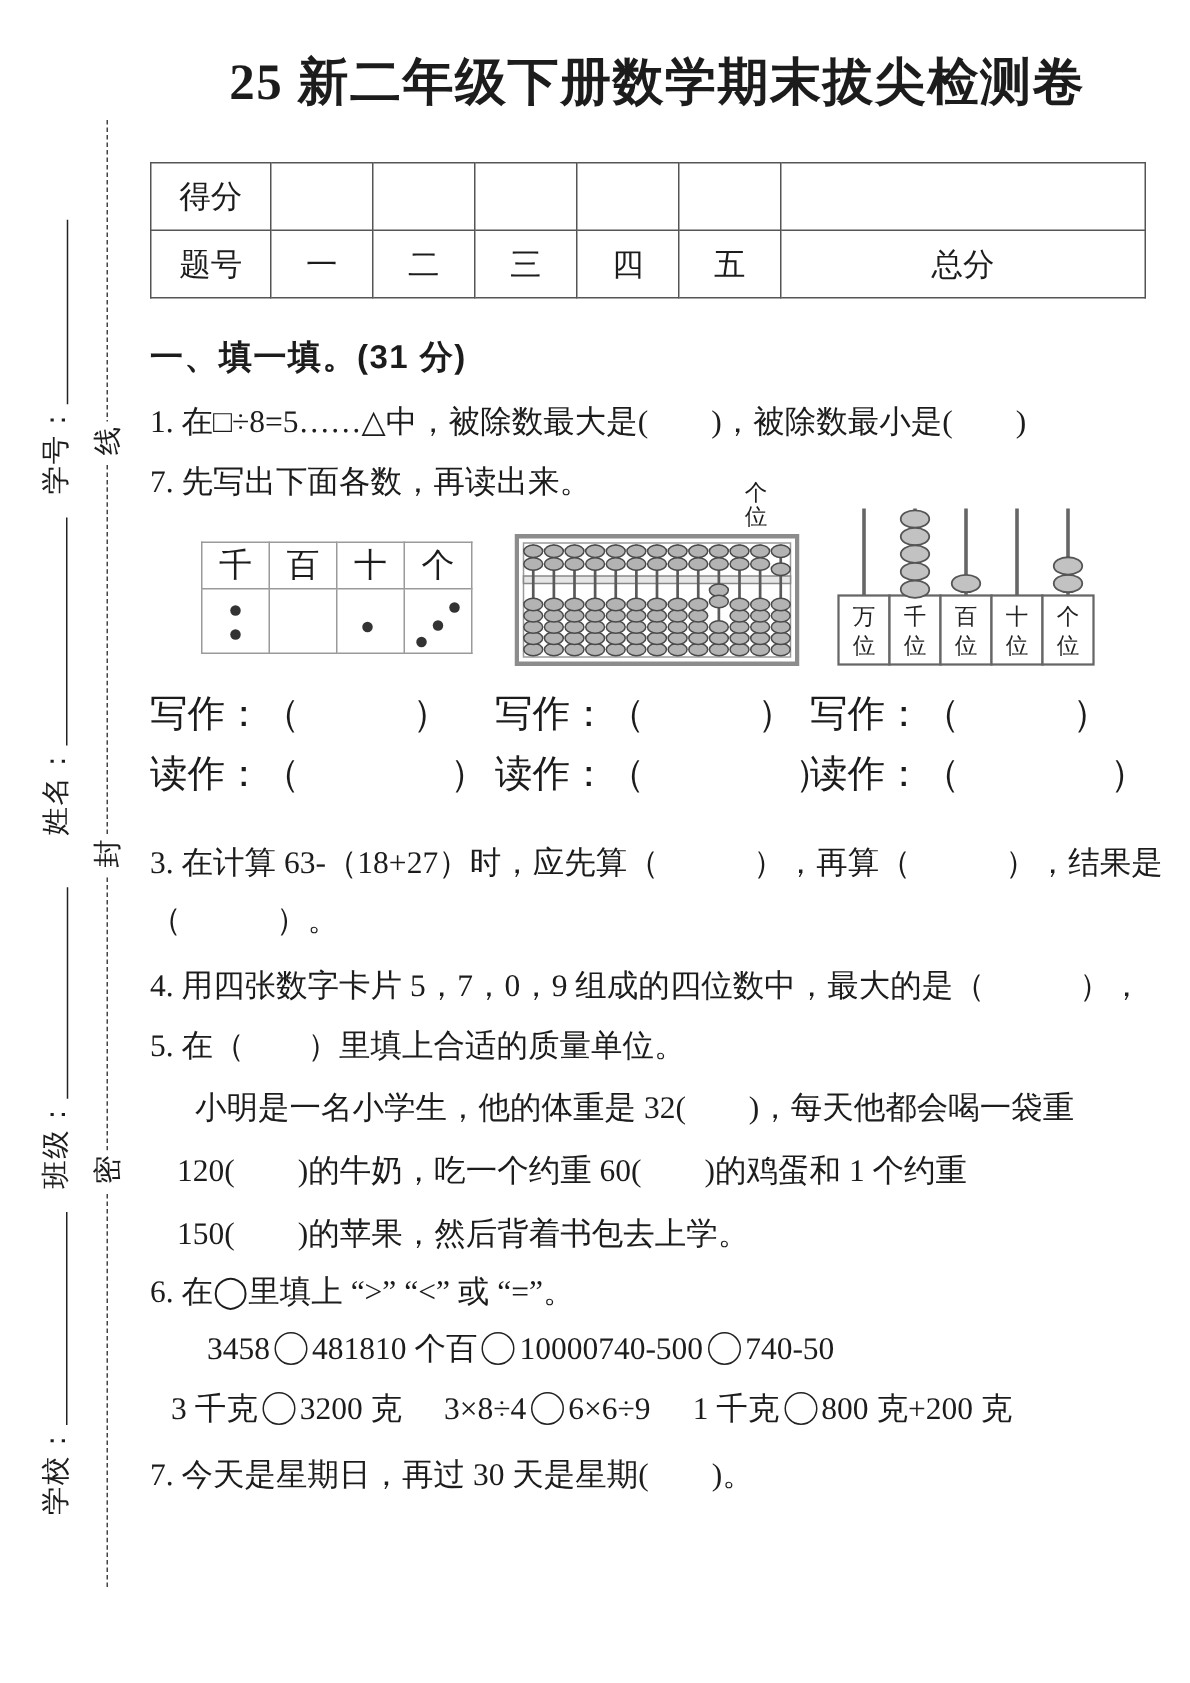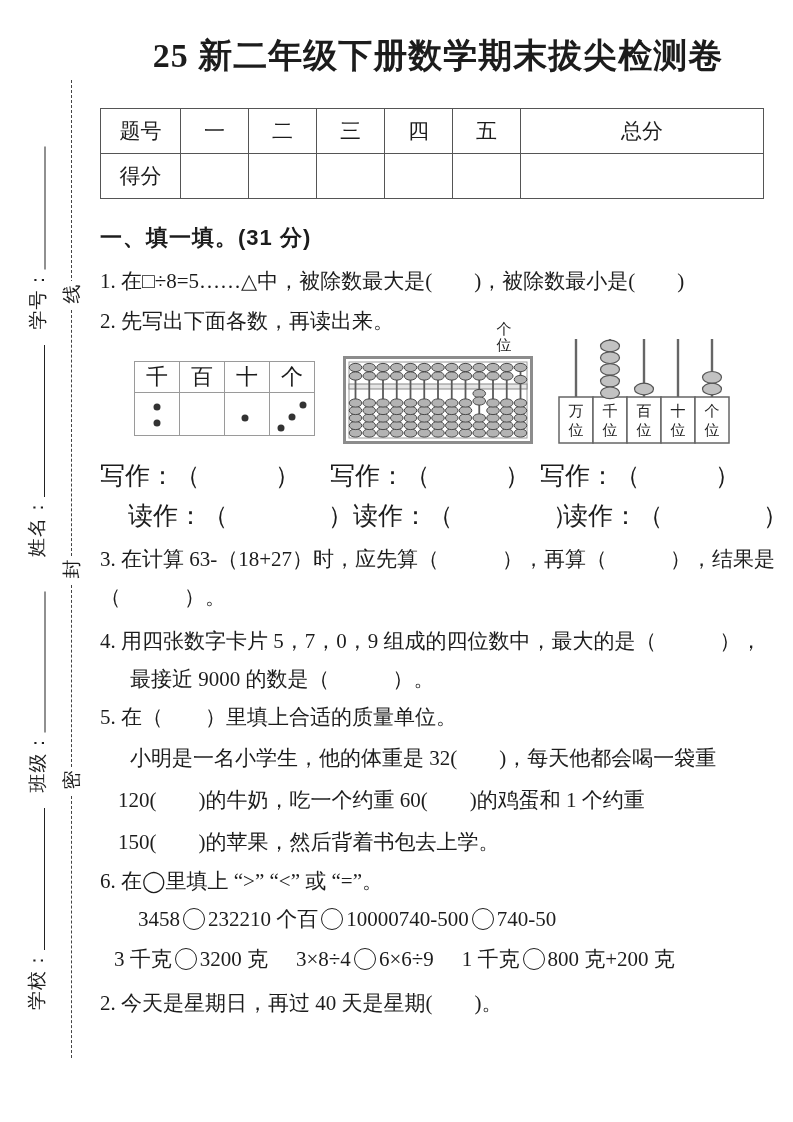--- a/index.html
+++ b/index.html
@@ -34,21 +34,21 @@
   }
   table.score-table{border-collapse:collapse;margin-top:28px;table-layout:fixed;width:663px;}
   table.score-table td{
     border:1.5px solid #555;height:44px;text-align:center;font-size:21px;padding:0;
   }
   .section-heading{
     margin-top:24px;height:30px;line-height:30px;font-size:22px;font-weight:bold;
     font-family:"Liberation Sans","DejaVu Sans",sans-serif;letter-spacing:1px;
   }
   .qline{min-height:36px;display:flex;align-items:center;font-size:21px;white-space:pre;}
-  .h40{height:40px;} .h42{height:42px;} .h36{height:36px;} .h38{height:38px;margin-left:28px;}
+  .h40{height:40px;} .h42{height:42px;} .h36{height:36px;} .h38{height:38px;}
 
   
   .figures{position:relative;height:116px;margin-top:-16px;}
   table.pv-table{
     position:absolute;left:34px;top:36px;border-collapse:collapse;table-layout:fixed;
   }
   table.pv-table td{border:1.5px solid #9a9a9a;width:44px;text-align:center;padding:0;}
   table.pv-table tr.pv-head td{height:30px;font-size:22px;}
   table.pv-table tr.pv-body td{height:42px;position:relative;}
   .pv-dot{position:absolute;width:7px;height:7px;border-radius:50%;background:#333;
@@ -67,21 +67,21 @@
 
   
   .cmp-item{display:flex;align-items:center;white-space:pre;}
   .cmp-circle{
     display:inline-block;width:20px;height:20px;border:1.6px solid #222;border-radius:50%;
     margin:0 3px;flex:0 0 auto;
   }
   .cmp-row1{padding-left:38px;}
   .cmp-row2{padding-left:14px;gap:28px;}
   .ind30{padding-left:30px;} .ind18{padding-left:18px;}
-  .mt8{margin-top:8px;} .mt18{margin-top:18px;} .mt6{margin-top:6px;} .mt4{margin-top:4px;} .mt2{margin-top:2px;}
+  .mt8{margin-top:8px;} .mt18{margin-top:18px;} .mt6{margin-top:6px;} .mt4{margin-top:4px;} .mt2{margin-top:18px;}
 </style>
 </head>
 <body>
 
 <div class="page">
 
   <div id="sealArea">
       <div class="seal-seg" style="top: 80px; height: 203px;"></div>
       <div class="seal-seg" style="top: 310px; height: 246px;"></div>
       <div class="seal-seg" style="top: 585px; height: 182px;"></div>
@@ -118,45 +118,45 @@
       <colgroup>
         <col style="width:80px">
           <col style="width:68px">
           <col style="width:68px">
         <col style="width:68px">
           <col style="width:68px">
           <col style="width:68px">
         <col style="width:243px">
       </colgroup>
       <tbody>
+        <tr id="scoreScoreRow">
+            <td>得分</td>
+            <td>&nbsp;</td>
+            <td>&nbsp;</td>
+            <td>&nbsp;</td>
+            <td>&nbsp;</td>
+            <td>&nbsp;</td>
+            <td>&nbsp;</td>
+          </tr>
         <tr id="scoreHeaderRow">
             <td>题号</td>
             <td>一</td>
             <td>二</td>
             <td>三</td>
             <td>四</td>
             <td>五</td>
             <td>总分</td>
           </tr>
-        <tr id="scoreScoreRow">
-            <td>得分</td>
-            <td>&nbsp;</td>
-            <td>&nbsp;</td>
-            <td>&nbsp;</td>
-            <td>&nbsp;</td>
-            <td>&nbsp;</td>
-            <td>&nbsp;</td>
-          </tr>
       </tbody>
     </table>
 
     <div class="section-heading">一、填一填。(31 分)</div>
 
     <div class="qline h40 mt8">1. 在□÷8=5……△中，被除数最大是(　　)，被除数最小是(　　)</div>
-    <div class="qline h40">2. 先写出下面各数，再读出来。</div>
+    <div class="qline h40">7. 先写出下面各数，再读出来。</div>
 
     <div class="figures">
       <table class="pv-table">
         <tbody>
           <tr class="pv-head" id="pvHeadRow">
               <td>千</td>
               <td>百</td>
               <td>十</td>
               <td>个</td>
             </tr>
@@ -333,27 +333,26 @@
     <div class="wr-row h38">
       <span class="wr-col1">读作：（　　　　）</span>
       <span class="wr-col2">读作：（　　　　）</span>
       <span>读作：（　　　　）</span>
     </div>
 
     <div class="qline h40 mt2">3. 在计算 63-（18+27）时，应先算（　　　），再算（　　　），结果是</div>
     <div class="qline h36">（　　　）。</div>
 
     <div class="qline h40 mt6">4. 用四张数字卡片 5，7，0，9 组成的四位数中，最大的是（　　　），</div>
-    <div class="qline h36 ind30">最接近 9000 的数是（　　　）。</div>
 
     <div class="qline h40">5. 在（　　）里填上合适的质量单位。</div>
     <div class="qline h42 ind30">小明是一名小学生，他的体重是 32(　　)，每天他都会喝一袋重</div>
     <div class="qline h42 ind18">120(　　)的牛奶，吃一个约重 60(　　)的鸡蛋和 1 个约重</div>
     <div class="qline h42 ind18">150(　　)的苹果，然后背着书包去上学。</div>
 
     <div class="qline h36">6. 在◯里填上 “&gt;” “&lt;” 或 “=”。</div>
-    <div class="qline h40 cmp-row1" id="q6row1"><span class="cmp-item"><span>3458</span><span class="cmp-circle"></span><span>2322</span></span><span class="cmp-item"><span>10 个百</span><span class="cmp-circle"></span><span>10000</span></span><span class="cmp-item"><span>740-500</span><span class="cmp-circle"></span><span>740-50</span></span></div>
+    <div class="qline h40 cmp-row1" id="q6row1"><span class="cmp-item"><span>3458</span><span class="cmp-circle"></span><span>4818</span></span><span class="cmp-item"><span>10 个百</span><span class="cmp-circle"></span><span>10000</span></span><span class="cmp-item"><span>740-500</span><span class="cmp-circle"></span><span>740-50</span></span></div>
     <div class="qline h40 cmp-row2" id="q6row2"><span class="cmp-item"><span>3 千克</span><span class="cmp-circle"></span><span>3200 克</span></span><span class="cmp-item"><span>3×8÷4</span><span class="cmp-circle"></span><span>6×6÷9</span></span><span class="cmp-item"><span>1 千克</span><span class="cmp-circle"></span><span>800 克+200 克</span></span></div>
 
-    <div class="qline h40 mt4">2. 今天是星期日，再过 40 天是星期(　　)。</div>
+    <div class="qline h40 mt4">7. 今天是星期日，再过 30 天是星期(　　)。</div>
 
   </div>
 </div>
 
 </body></html>

